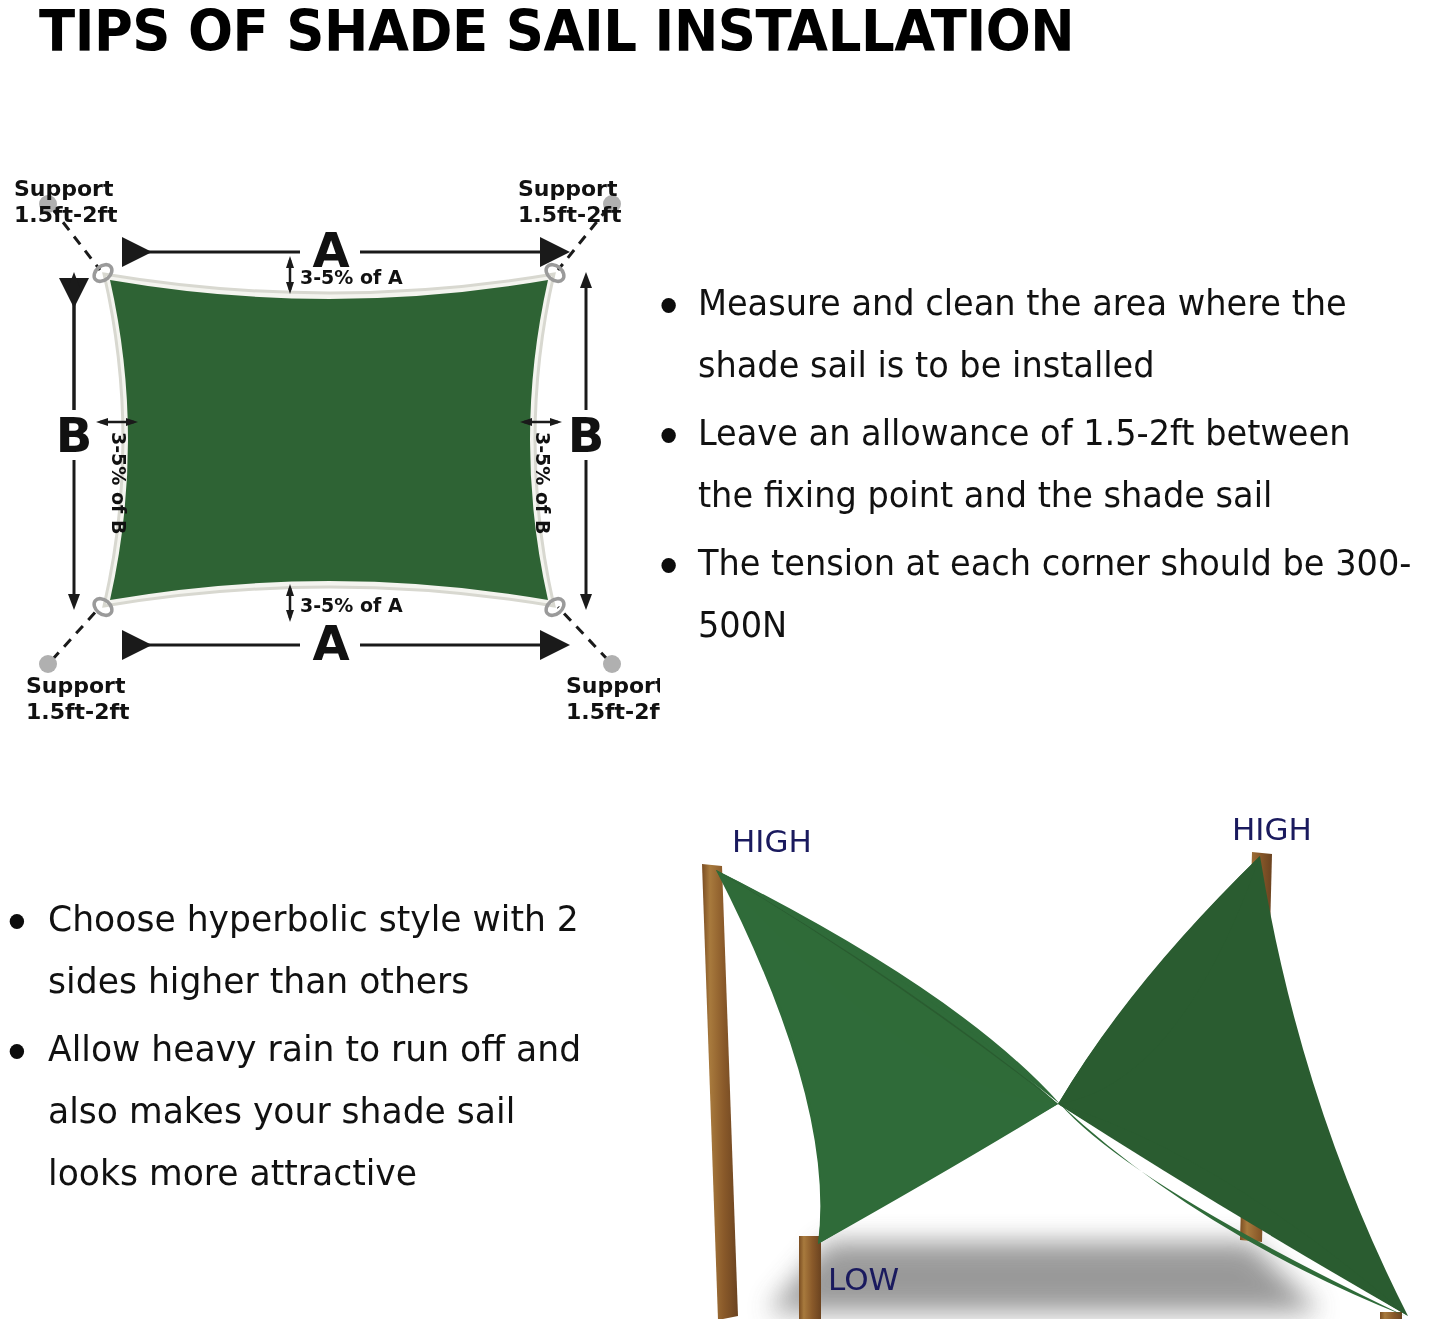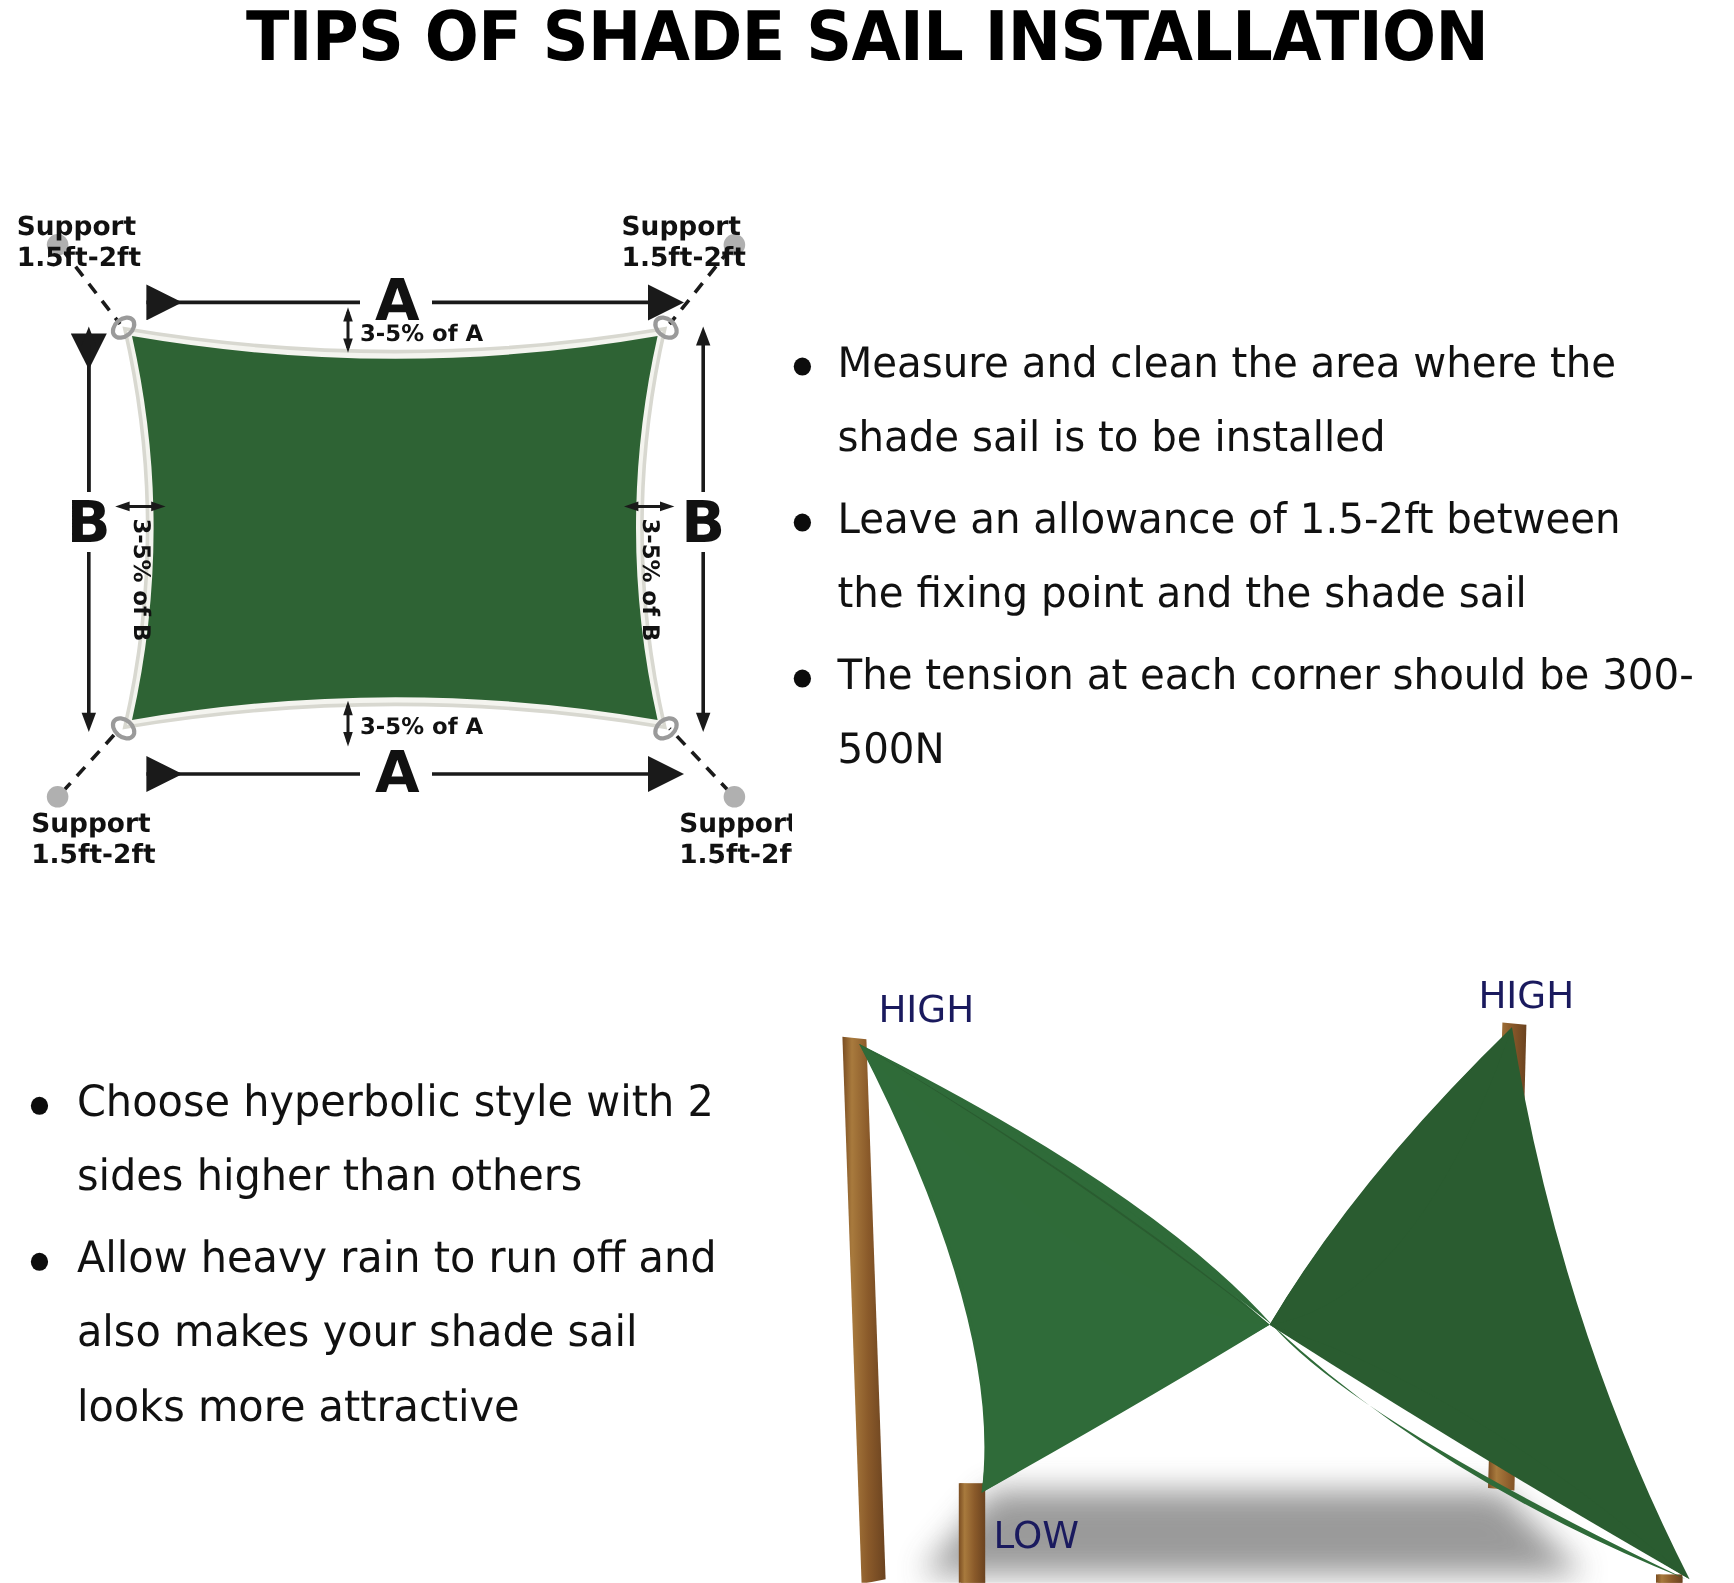--- a/index.html
+++ b/index.html
@@ -18,21 +18,20 @@
 
   
   .title-bar {
     position: absolute;
     left: 0;
     top: 0;
     width: 1445px;
     height: 62px;
     display: flex;
     align-items: center;
-    justify-content: center;
   }
   .title-text {
     font-family: "DejaVu Sans", "Liberation Sans", sans-serif;
     font-weight: bold;
     font-size: 57px;
     letter-spacing: -0.5px;
     line-height: 1;
     transform: scaleX(0.93);
     transform-origin: center center;
     white-space: nowrap;
@@ -62,21 +61,21 @@
     list-style: none;
     margin: 0;
     padding: 0;
   }
   #bullets-top {
     left: 648px;
     top: 272px;
     width: 800px;
   }
   #bullets-bottom {
-    left: 18px;
+    left: 2px;
     top: 888px;
     width: 620px;
   }
   .bullet-item {
     position: relative;
     padding-left: 52px;
     margin: 0 0 6px 0;
     font-size: 35px;
     line-height: 62px;
     font-family: "DejaVu Sans", "Liberation Sans", sans-serif;

